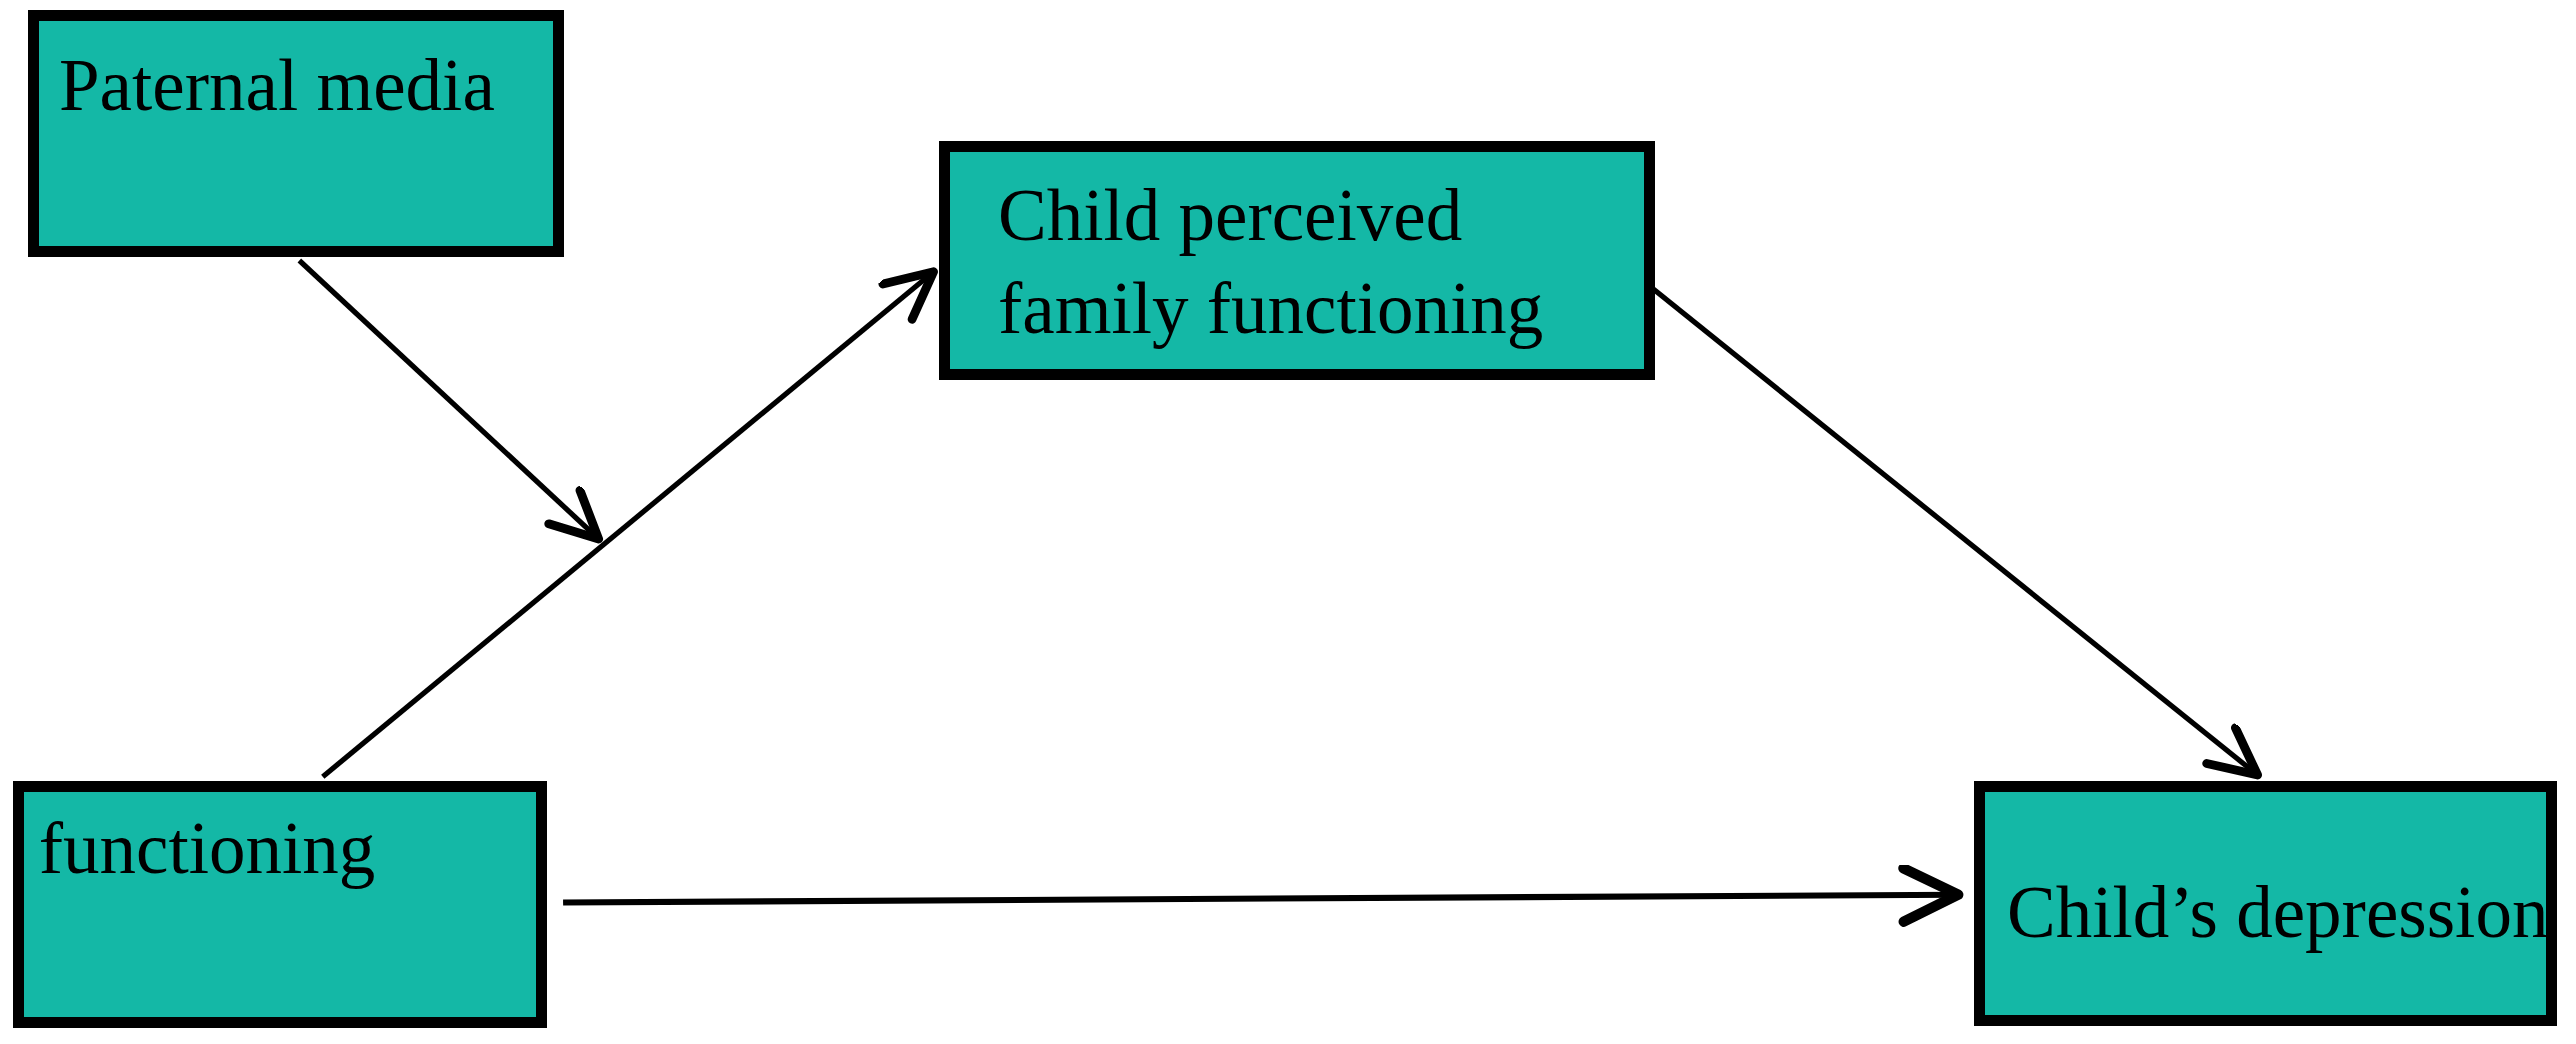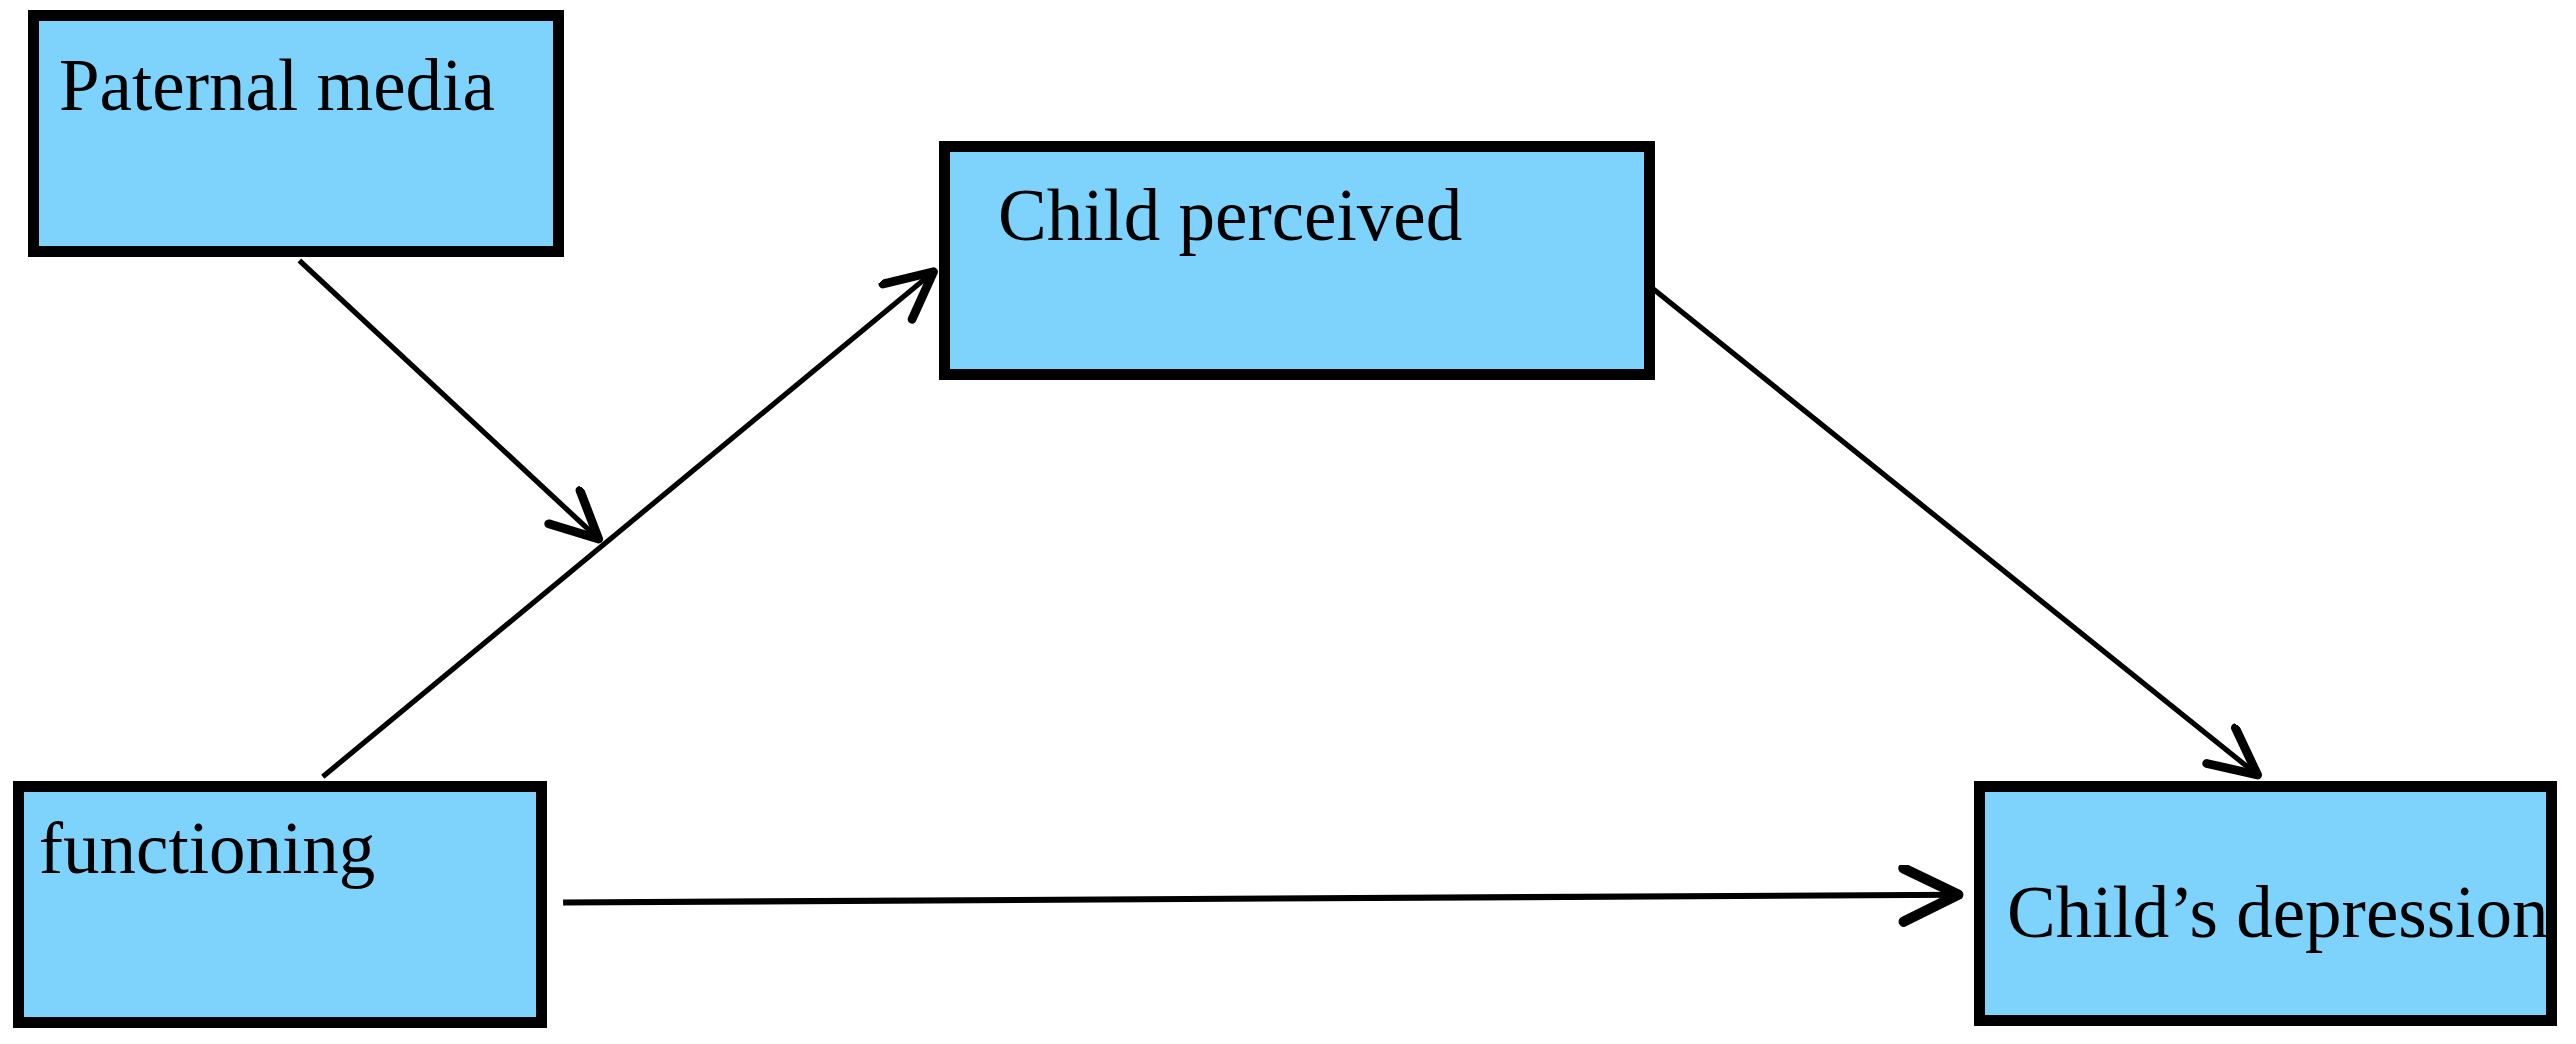--- a/index.html
+++ b/index.html
@@ -20,21 +20,21 @@
     position: absolute;
     left: 0;
     top: 0;
     width: 2576px;
     height: 1045px;
   }
   .node {
     position: absolute;
     box-sizing: border-box;
     border: 11.3px solid #000000;
-    background: #7dd3fc;
+    background: #14b8a6;
     font-size: 73px;
     line-height: 93px;
     white-space: nowrap;
   }
   .node .line { display: block; }
   
   .node-paternal {
     left: 28px;  top: 10.4px;
     width: 536px; height: 247px;
     padding: 18px 0 0 20px;
@@ -79,20 +79,21 @@
 
     <line x1="649" y1="1040" x2="2257" y2="1031" stroke="#000000" stroke-width="7" marker-end="url(#vhead)"></line>
   </svg>
 
   <div class="node node-paternal">
     <span class="line">Paternal media</span>
   </div>
 
   <div class="node node-mediator">
     <span class="line">Child perceived</span>
+    <span class="line">family functioning</span>
   </div>
 
   <div class="node node-maternal">
     <span class="line">functioning</span>
   </div>
 
   <div class="node node-outcome">
     <span class="line">Child’s depression</span>
   </div>
 

